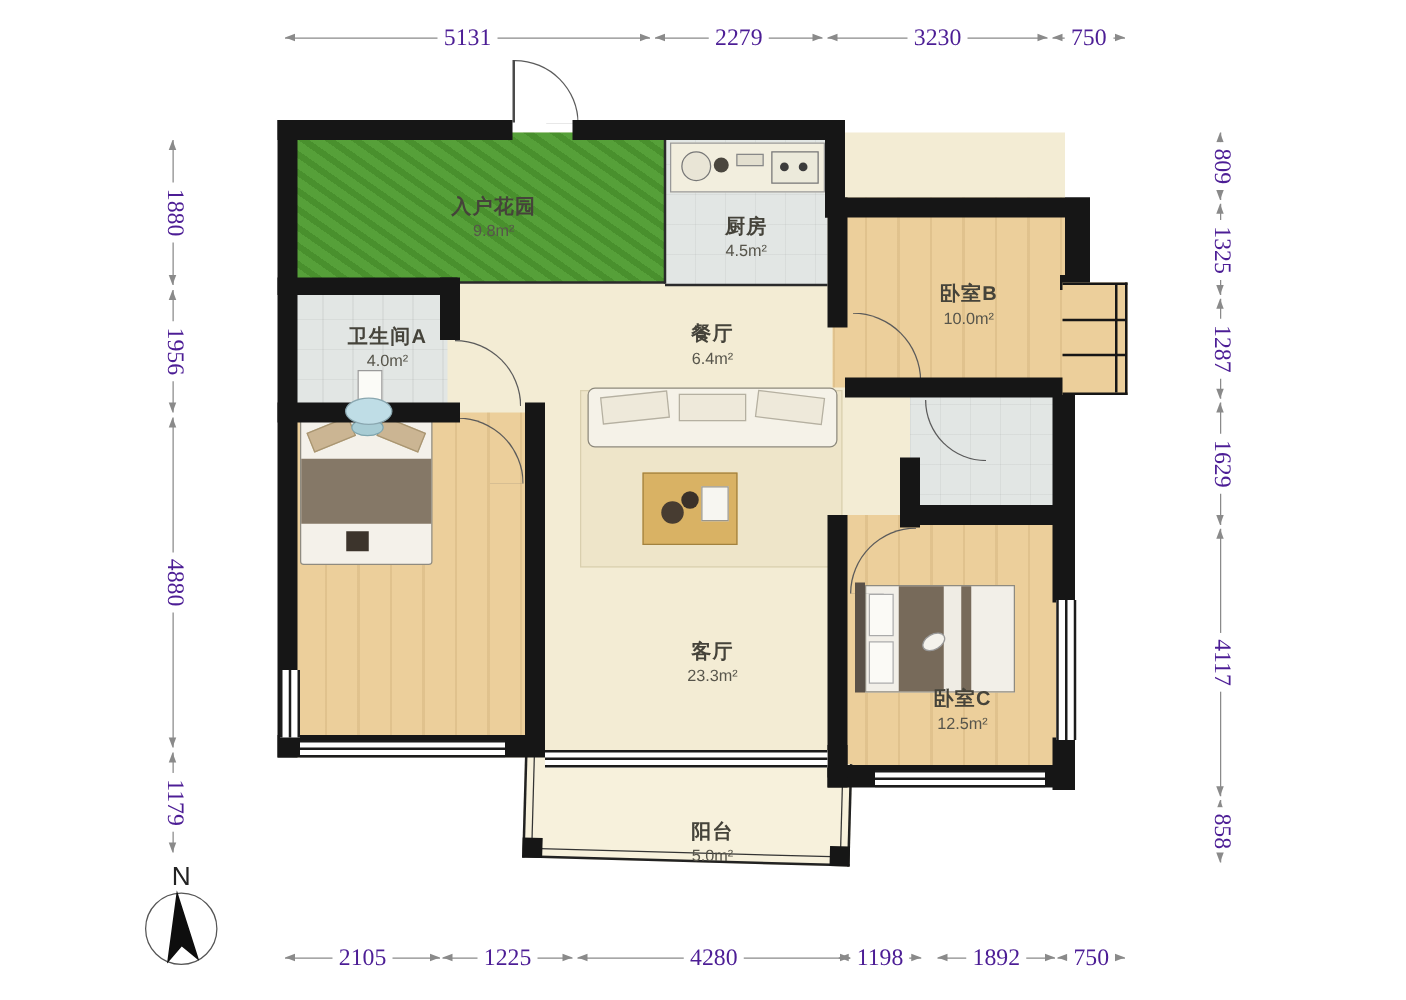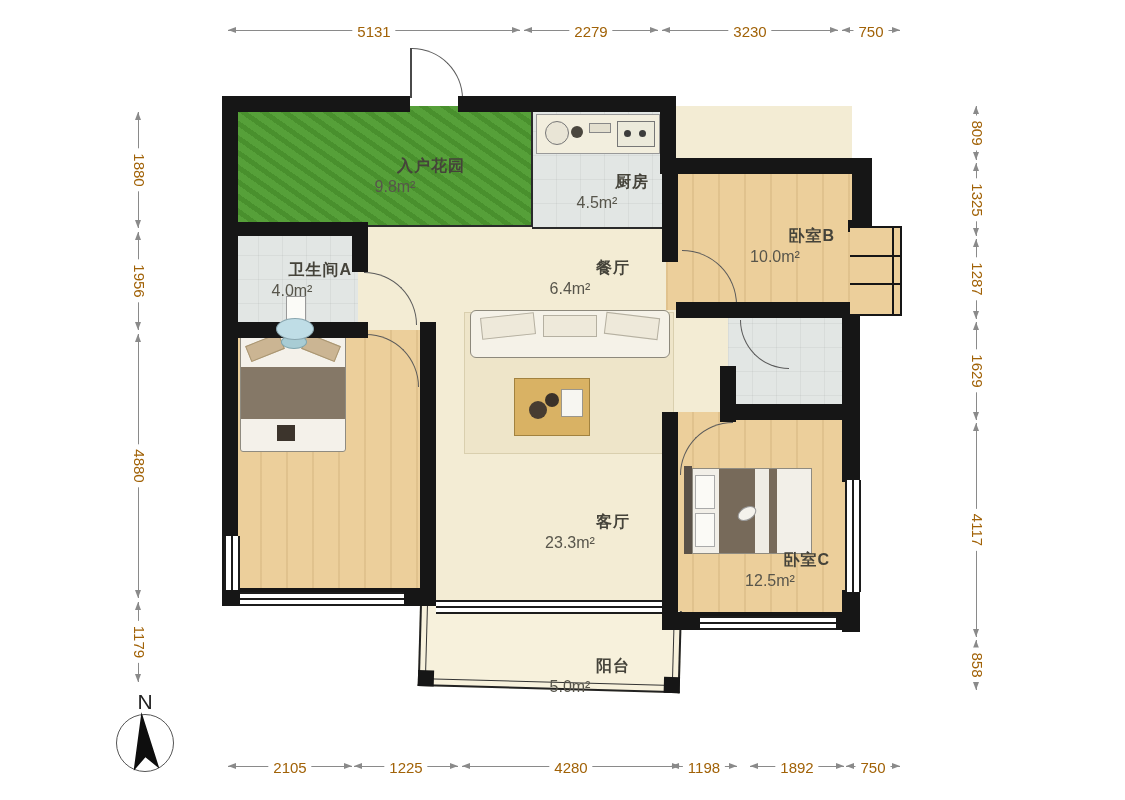--- a/index.html
+++ b/index.html
@@ -17,31 +17,31 @@
   .window-h{position:absolute;background:#fff linear-gradient(#1c1c1c,#1c1c1c) center/100% 2px no-repeat;border-top:2px solid #1c1c1c;border-bottom:2px solid #1c1c1c;z-index:6;}
   .window-v{position:absolute;background:#fff linear-gradient(#1c1c1c,#1c1c1c) center/2px 100% no-repeat;border-left:2px solid #1c1c1c;border-right:2px solid #1c1c1c;z-index:6;}
   
   .arc{position:absolute;z-index:4;}
   .arc-tr{border-top:1.6px solid #5a5a5a;border-right:1.6px solid #5a5a5a;border-radius:0 100% 0 0;}
   .arc-tl{border-top:1.6px solid #5a5a5a;border-left:1.6px solid #5a5a5a;border-radius:100% 0 0 0;}
   .arc-bl{border-bottom:1.6px solid #5a5a5a;border-left:1.6px solid #5a5a5a;border-radius:0 0 0 100%;}
   .leaf{position:absolute;background:#4a4a4a;z-index:4;}
   
   .room-label{position:absolute;text-align:center;color:#45433a;z-index:7;line-height:1.25;}
-  .rname{font-size:16px;font-weight:600;letter-spacing:1px;text-align:right;}
-  .rarea{font-size:16px;color:#57554b;margin-top:1px;}
+  .rname{font-size:16px;font-weight:600;letter-spacing:1px;}
+  .rarea{font-size:13px;color:#57554b;margin-top:1px;}
   
   .dim{position:absolute;z-index:8;}
   .dim-h{height:0;border-top:1px solid #8a8a8a;}
   .dim-h::before{content:'';position:absolute;left:0;top:-4px;border:3.5px solid transparent;border-left:0;border-right:8px solid #8a8a8a;}
   .dim-h::after{content:'';position:absolute;right:0;top:-4px;border:3.5px solid transparent;border-right:0;border-left:8px solid #8a8a8a;}
   .dim-v{width:0;border-left:1px solid #8a8a8a;}
   .dim-v::before{content:'';position:absolute;top:0;left:-4px;border:3.5px solid transparent;border-top:0;border-bottom:8px solid #8a8a8a;}
   .dim-v::after{content:'';position:absolute;bottom:0;left:-4px;border:3.5px solid transparent;border-bottom:0;border-top:8px solid #8a8a8a;}
-  .dim-label{position:absolute;left:50%;top:0;transform:translate(-50%,-50%);background:#fff;padding:0 5px;font-size:15px;color:#a16207;white-space:nowrap;}
+  .dim-label{position:absolute;left:50%;top:0;transform:translate(-50%,-50%);background:#fff;padding:0 5px;font-size:19px;color:#4c1d95;white-space:nowrap;font-family:Liberation Serif, serif;}
   .dim-v .dim-label{left:0;top:50%;transform:translate(-50%,-50%);writing-mode:vertical-rl;padding:5px 0;}
   
   .furn{position:absolute;z-index:3;}
   .outline{border:1.5px solid #8d897c;}
 </style>
 </head>
 <body>
 
 <div id="canvas">
 
@@ -219,21 +219,21 @@
     <div class="rarea">9.8m²</div>
   </div>
   <div class="room-label" style="left:545px;top:172px;width:104px">
     <div class="rname">厨房</div>
     <div class="rarea">4.5m²</div>
   </div>
   <div class="room-label" style="left:715px;top:226px;width:120px">
     <div class="rname">卧室B</div>
     <div class="rarea">10.0m²</div>
   </div>
-  <div class="room-label" style="left:232px;top:260px;width:120px">
+  <div class="room-label" style="left:250px;top:260px;width:120px">
     <div class="rname">卫生间A</div>
     <div class="rarea">4.0m²</div>
   </div>
   <div class="room-label" style="left:510px;top:258px;width:120px">
     <div class="rname">餐厅</div>
     <div class="rarea">6.4m²</div>
   </div>
   <div class="room-label" style="left:510px;top:512px;width:120px">
     <div class="rname">客厅</div>
     <div class="rarea">23.3m²</div>

